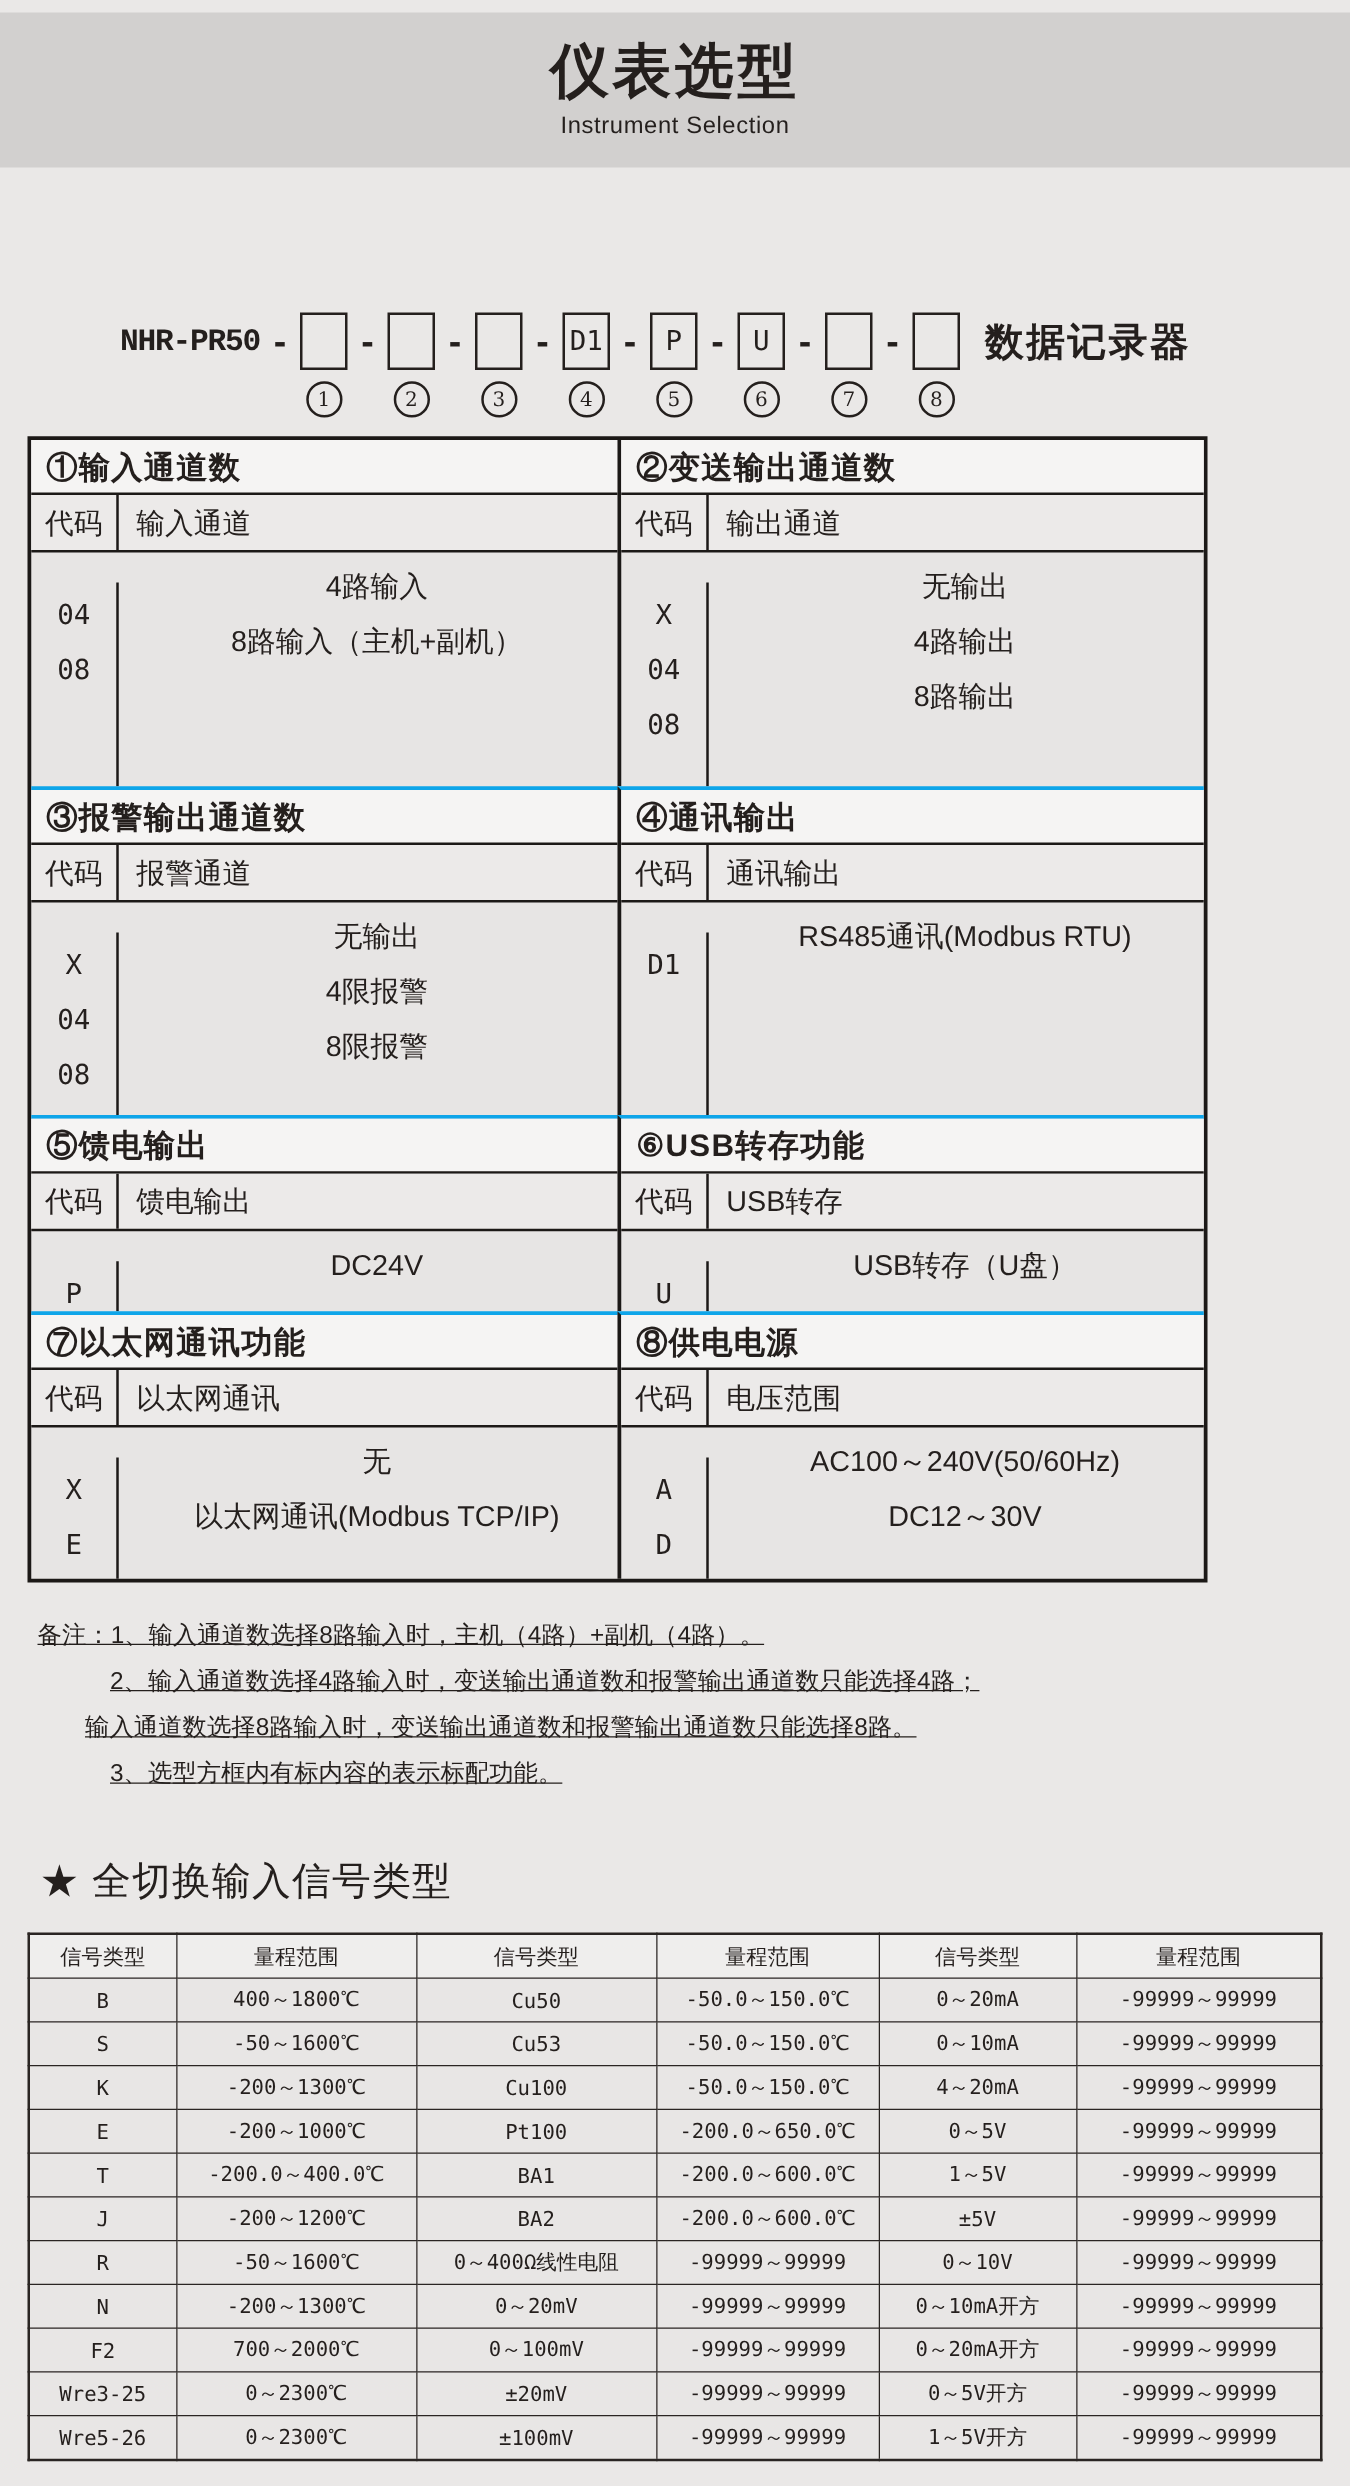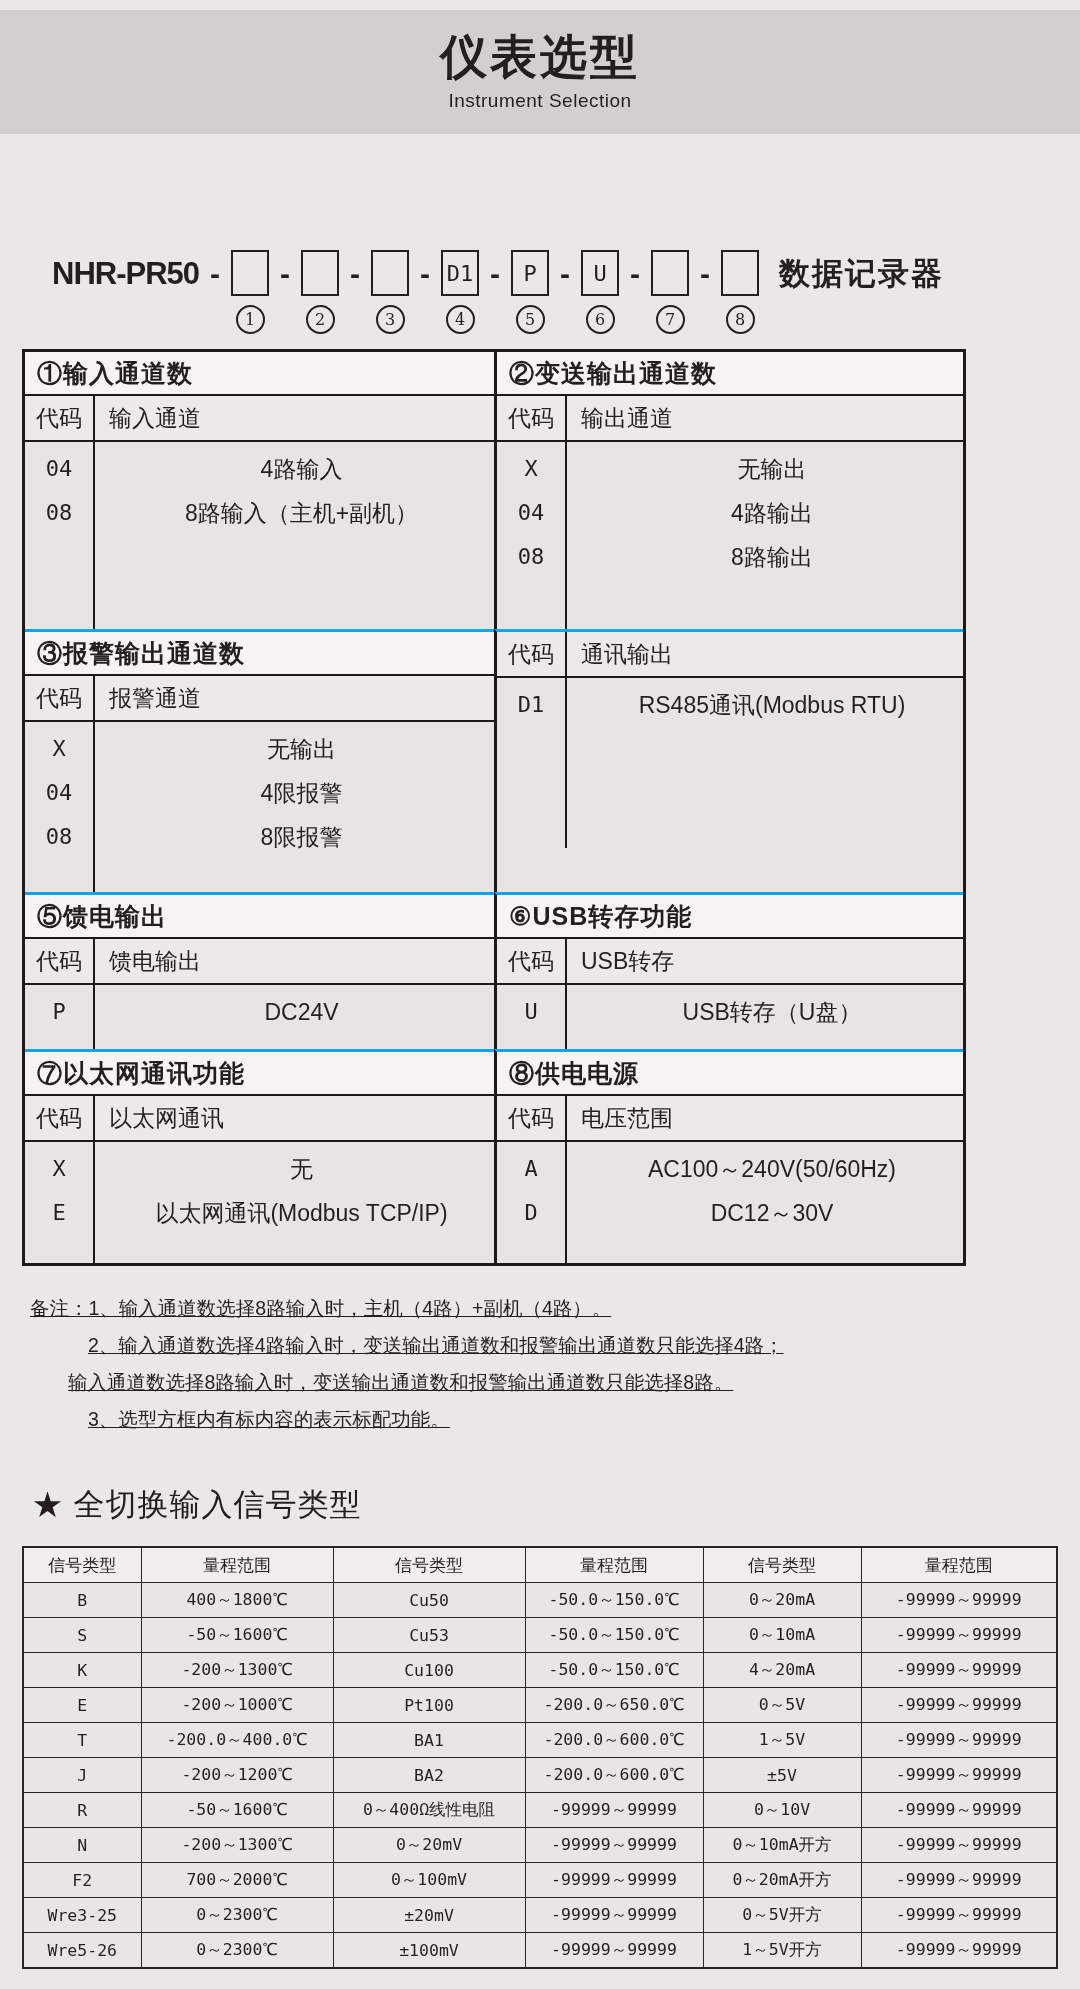--- a/index.html
+++ b/index.html
@@ -10,21 +10,21 @@
     font-family:"Liberation Sans", sans-serif;
     overflow:hidden;
   }
   
   .header-band { margin-top:10px; height:124px; background:#d2d0cf; text-align:center; }
   .header-title { font-size:47px; font-weight:bold; letter-spacing:3px; padding-top:16px; }
   .header-sub { font-size:19px; margin-top:1px; letter-spacing:0.5px;text-align:center; }
 
   
   .model-row { margin:116px 0 0 52px; display:flex; align-items:flex-start; }
-  .model-prefix { font-size:31px; font-weight:600; line-height:47px; font-family:Liberation Sans, sans-serif; letter-spacing:-1px; }
+  .model-prefix { font-size:25px; font-weight:600; line-height:47px; font-family:Liberation Mono, monospace; letter-spacing:-1px;margin-left:44px; }
   .mdash { font-size:30px; font-weight:bold; line-height:47px; margin:0 11px; }
   .slot { display:flex; flex-direction:column; align-items:center; }
   .mbox {
     min-width:30px; height:42px; padding:0 2px;
     border:2.5px solid #241f1d;
     display:flex; align-items:center; justify-content:center;
     font-size:22px; font-family:"DejaVu Sans Mono", monospace;
   }
   .mcirc {
     margin-top:9px; width:25px; height:25px;
@@ -46,21 +46,21 @@
   .sec.gt { border-top:3px solid #0ea5e9; }
   .sec-title {
     height:42px; display:flex; align-items:center; padding-left:12px;
     font-size:25px; font-weight:bold; letter-spacing:1px;
     background:#f5f4f3; border-bottom:2.5px solid #1c1917;
   }
   .sec-sub { display:flex; height:44px; border-bottom:2.5px solid #1c1917; background:#eceae9; font-size:23px; }
   .cc { width:70px; border-right:2.5px solid #1c1917; display:flex; align-items:center; justify-content:center; box-sizing:border-box; }
   .dc { flex:1; display:flex; align-items:center; padding-left:14px; }
   .sec-body { display:flex; }
-  .body-code { width:70px; border-right:2.5px solid #1c1917; display:flex; flex-direction:column; align-items:center; padding-top:5px; box-sizing:border-box; }
+  .body-code { width:70px; border-right:2.5px solid #1c1917; display:flex; flex-direction:column; align-items:center; padding-top:5px; box-sizing:border-box;margin-top:24px; }
   .body-desc { flex:1; display:flex; flex-direction:column; padding-left:14px; padding-top:5px; }
   .body-code div { height:44px; line-height:44px; font-size:22px; font-family:"DejaVu Sans Mono", monospace; }
   .body-desc div { height:44px; line-height:44px; font-size:23px; white-space:nowrap; }
   .g1 .sec-body { height:187px; }
   .g2 .sec-body { height:170px; }
   .g3 .sec-body { height:64px; }
   .g4 .sec-body { height:121px; }
 
   
   .notes { margin-top:24px; font-size:19.5px; line-height:37px;text-decoration:underline; }
@@ -189,20 +189,21 @@
           <div>08</div>
         </div>
         <div class="body-desc">
           <div>无输出</div>
           <div>4限报警</div>
           <div>8限报警</div>
         </div>
       </div>
     </div>
     <div class="sec g2 right gt">
+      <div class="sec-title">④通讯输出</div>
       <div class="sec-sub">
         <div class="cc">代码</div>
         <div class="dc">通讯输出</div>
       </div>
       <div class="sec-body">
         <div class="body-code">
           <div>D1</div>
         </div>
         <div class="body-desc">
           <div>RS485通讯(Modbus RTU)</div>

